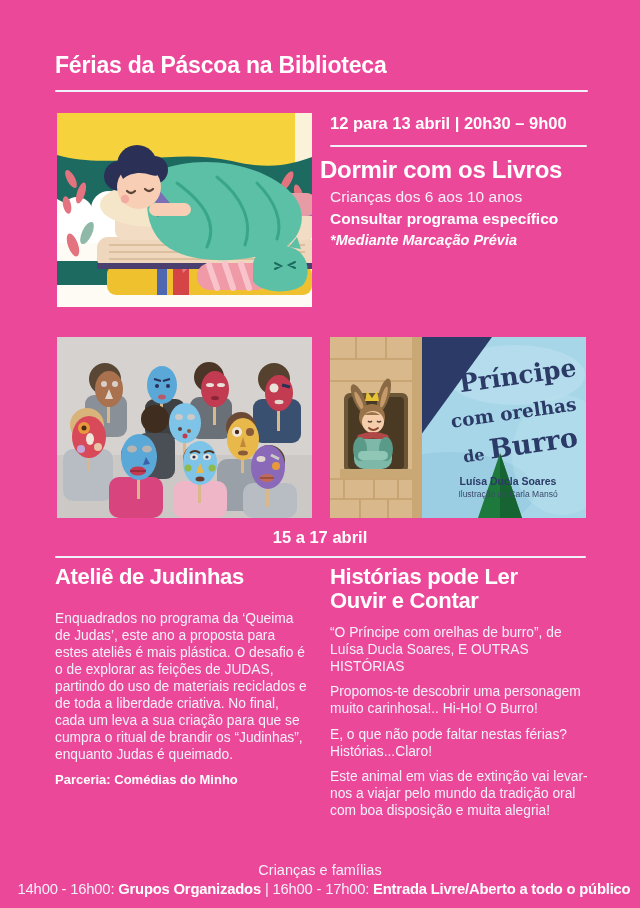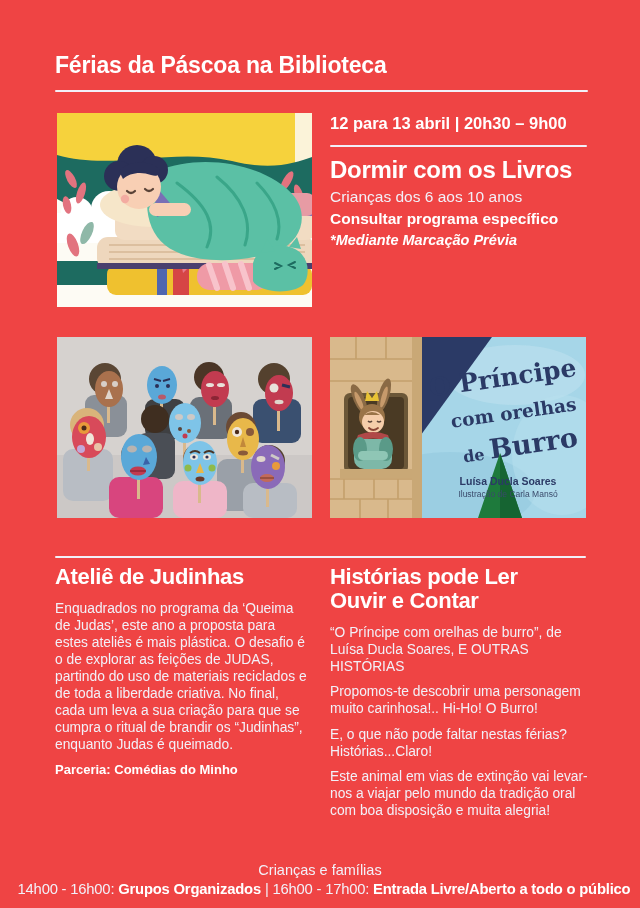--- a/index.html
+++ b/index.html
@@ -1,51 +1,51 @@
 <!DOCTYPE html>
 <html><head>
 <meta charset="utf-8">
 <style>
   * { margin:0; padding:0; box-sizing:border-box; }
   html,body { background:#555; }
   .page {
     position:relative;
     width:640px; height:908px;
-    background:#ef4444;
+    background:#ec4899;
     font-family:"Liberation Sans", sans-serif;
     color:#ffffff;
     overflow:hidden;
     margin:0 auto;
   }
   .abs { position:absolute; }
   .rule { position:absolute; height:2px; background:#f2f0f8; border-radius:1px; }
 
   .page-title {
     left:55px; top:52px; width:540px;
     font-size:23px; font-weight:bold; letter-spacing:-0.2px;
   }
 
   .ev-date   { left:330px; top:114px; width:258px; font-size:16.5px; font-weight:bold; }
-  .ev-title  { left:330px; top:156px; width:262px; font-size:24px; font-weight:bold; letter-spacing:-0.3px; }
+  .ev-title  { left:320px; top:156px; width:262px; font-size:24px; font-weight:bold; letter-spacing:-0.3px; }
   .ev-aud    { left:330px; top:188px; width:258px; font-size:15.5px; color:#f2f0f8; }
   .ev-note   { left:330px; top:210px; width:258px; font-size:15.5px; font-weight:bold; }
   .ev-foot   { left:330px; top:232px; width:258px; font-size:14.5px; font-weight:bold; font-style:italic; }
 
   .img-frame { position:absolute; display:block; }
 
   .mid-date { left:0; top:528px; width:640px; text-align:center; font-size:16.5px; font-weight:bold; }
 
   .col { position:absolute; top:565px; }
   .col-left  { left:55px;  width:254px; }
   .col-right { left:330px; width:260px; }
   .col h2 {
     font-size:22px; font-weight:bold; letter-spacing:-0.3px; line-height:1.07;
   }
   .col .subtitle { margin-top:9px; font-size:14.5px; color:#f2f0f8; }
-  .col .body { margin-top:11px; font-size:13.8px; line-height:1.24; color:#f2f0f8; }
+  .col .body { margin-top:21px; font-size:13.8px; line-height:1.24; color:#f2f0f8; }
   .col .body p + p { margin-top:8px; }
   .col .partnership { margin-top:9px; font-size:13px; font-weight:bold; }
   .col-right .body { margin-top:12px; }
 
   .footer { left:0; top:822px; width:640px; text-align:center; font-size:14.5px; color:#f2f0f8;margin-top:40px; }
   .footer .line2 { margin-top:3px; font-size:14.8px; letter-spacing:-0.2px;padding-left:8px; }
   .footer b { font-weight:bold; color:#ffffff; }
 </style>
 </head>
 <body>
@@ -266,20 +266,21 @@
       <text x="178" y="50" font-size="25">O Príncipe</text>
       <text x="184" y="84" font-size="18.5">com orelhas</text>
       <text x="186" y="120" font-size="27"><tspan font-size="16">de </tspan><tspan>Burro</tspan></text>
     </g>
     <polygon points="148,181 170,116 192,181" fill="#1e7a3c"></polygon>
     <polygon points="170,116 192,181 170,181" fill="#166432"></polygon>
     <text x="178" y="148" text-anchor="middle" font-family="'Liberation Sans', sans-serif" font-weight="bold" font-size="10.5" fill="#2b3a66">Luísa Ducla Soares</text>
     <text x="178" y="160" text-anchor="middle" font-family="'Liberation Sans', sans-serif" font-size="8.5" fill="#3a4a6b">Ilustração de Carla Mansó</text>
   </svg>
 
+  <div class="abs mid-date">15 a 17 abril</div>
   <div class="rule" style="left:55px; top:556px; width:531px;"></div>
 
   <div class="col col-left">
     <h2>Ateliê de Judinhas</h2>
     <div class="body">Enquadrados no programa da ‘Queima de Judas’, este ano a proposta para estes ateliês é mais plástica. O desafio é o de explorar as feições de JUDAS, partindo do uso de materiais reciclados e de toda a liberdade criativa. No final, cada um leva a sua criação para que se cumpra o ritual de brandir os “Judinhas”, enquanto Judas é queimado.</div>
     <div class="partnership">Parceria: Comédias do Minho</div>
   </div>
 
   <div class="col col-right">
     <h2><span>Histórias pode Ler</span><br>

